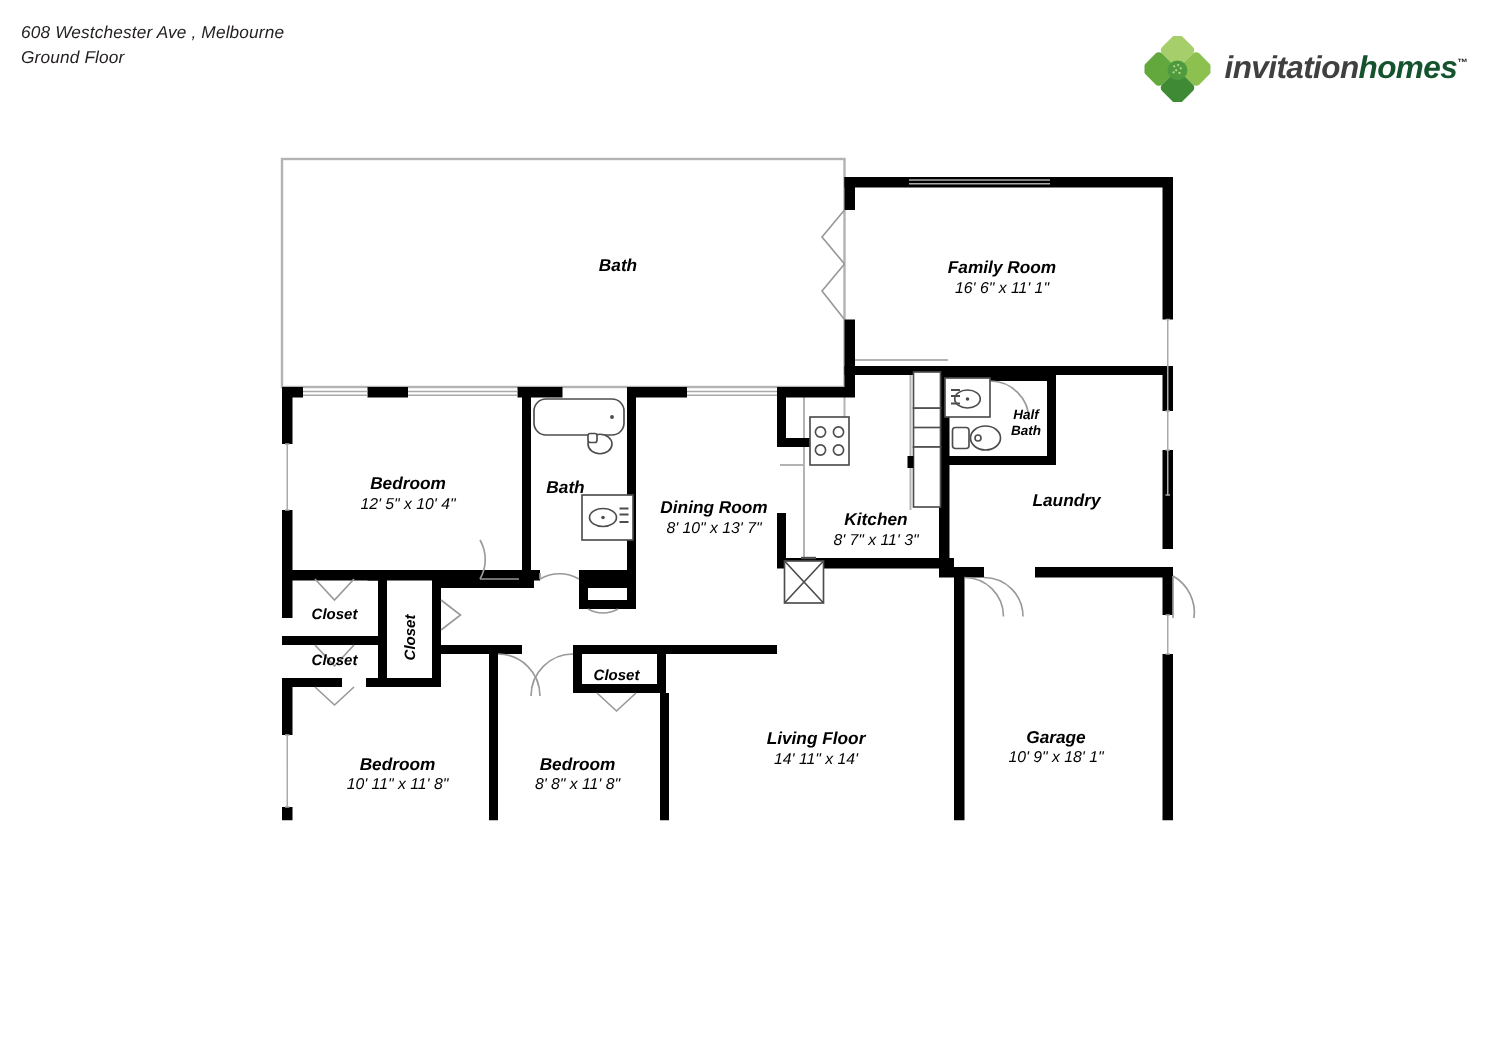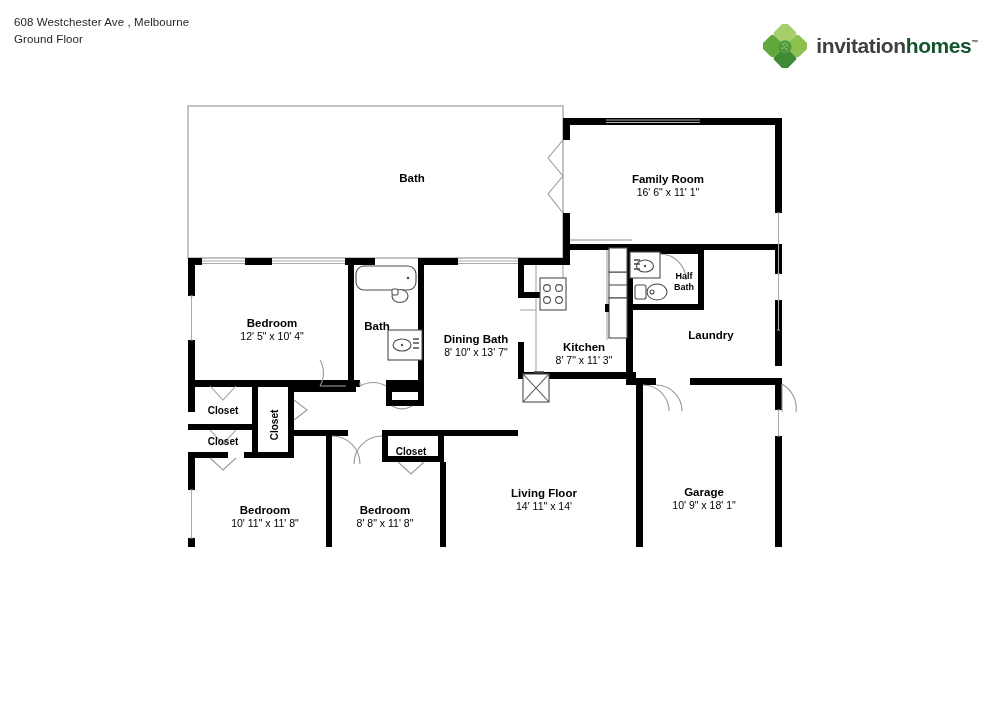--- a/index.html
+++ b/index.html
@@ -7,20 +7,21 @@
     margin: 0; padding: 0;
     background: #ffffff;
     font-family: "Liberation Sans", sans-serif;
   }
   #page {
     position: relative;
     width: 1000px;
     height: 547px;
     background: #ffffff;
     overflow: hidden;
+    font-style: italic;
   }
 
   
   #header-address {
     position: absolute;
     left: 14px; top: 14px;
     font-size: 11.5px;
     color: #231f20;
     line-height: 17px;
     letter-spacing: 0.1px;
@@ -349,21 +350,21 @@
   <div class="room-label" style="left:272px; top:330px;">
     <span class="rname">Bedroom</span>
     <span class="rdim">12' 5" x 10' 4"</span>
   </div>
 
   <div class="room-label" style="left:377px; top:326px;">
     <span class="rname">Bath</span>
   </div>
 
   <div class="room-label" style="left:476px; top:346px;">
-    <span class="rname">Dining Bath</span>
+    <span class="rname">Dining Room</span>
     <span class="rdim">8' 10" x 13' 7"</span>
   </div>
 
   <div class="room-label" style="left:584px; top:354px;">
     <span class="rname">Kitchen</span>
     <span class="rdim">8' 7" x 11' 3"</span>
   </div>
 
   <div class="room-label tiny" style="left:684px; top:282px;">
     <span class="rname">Half<br>Bath</span>

